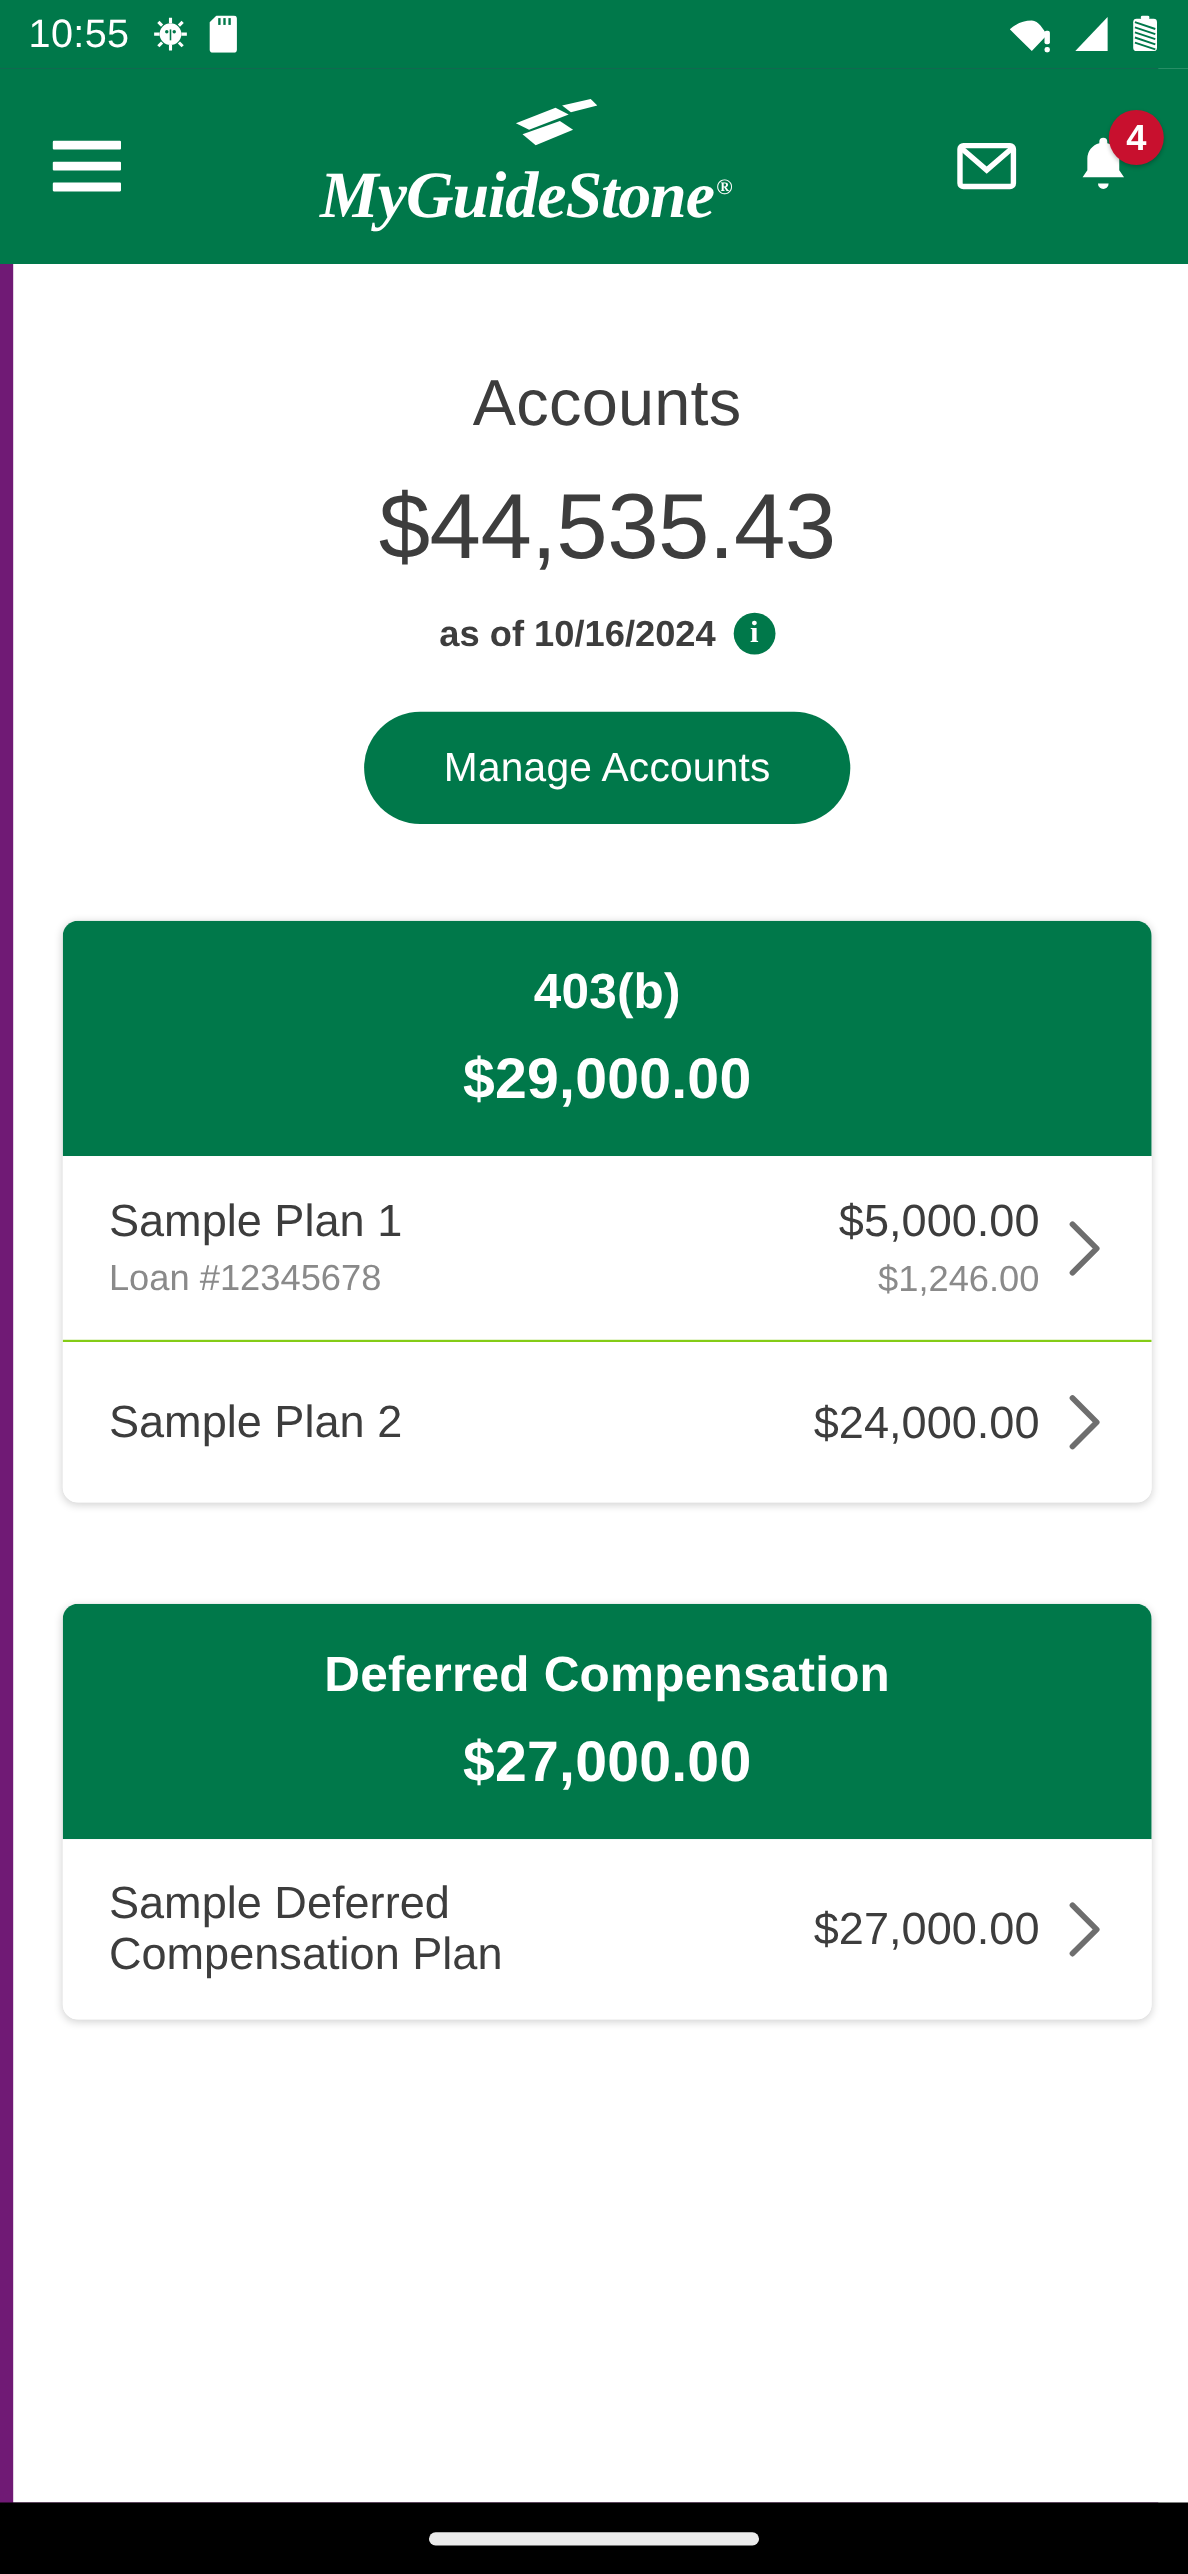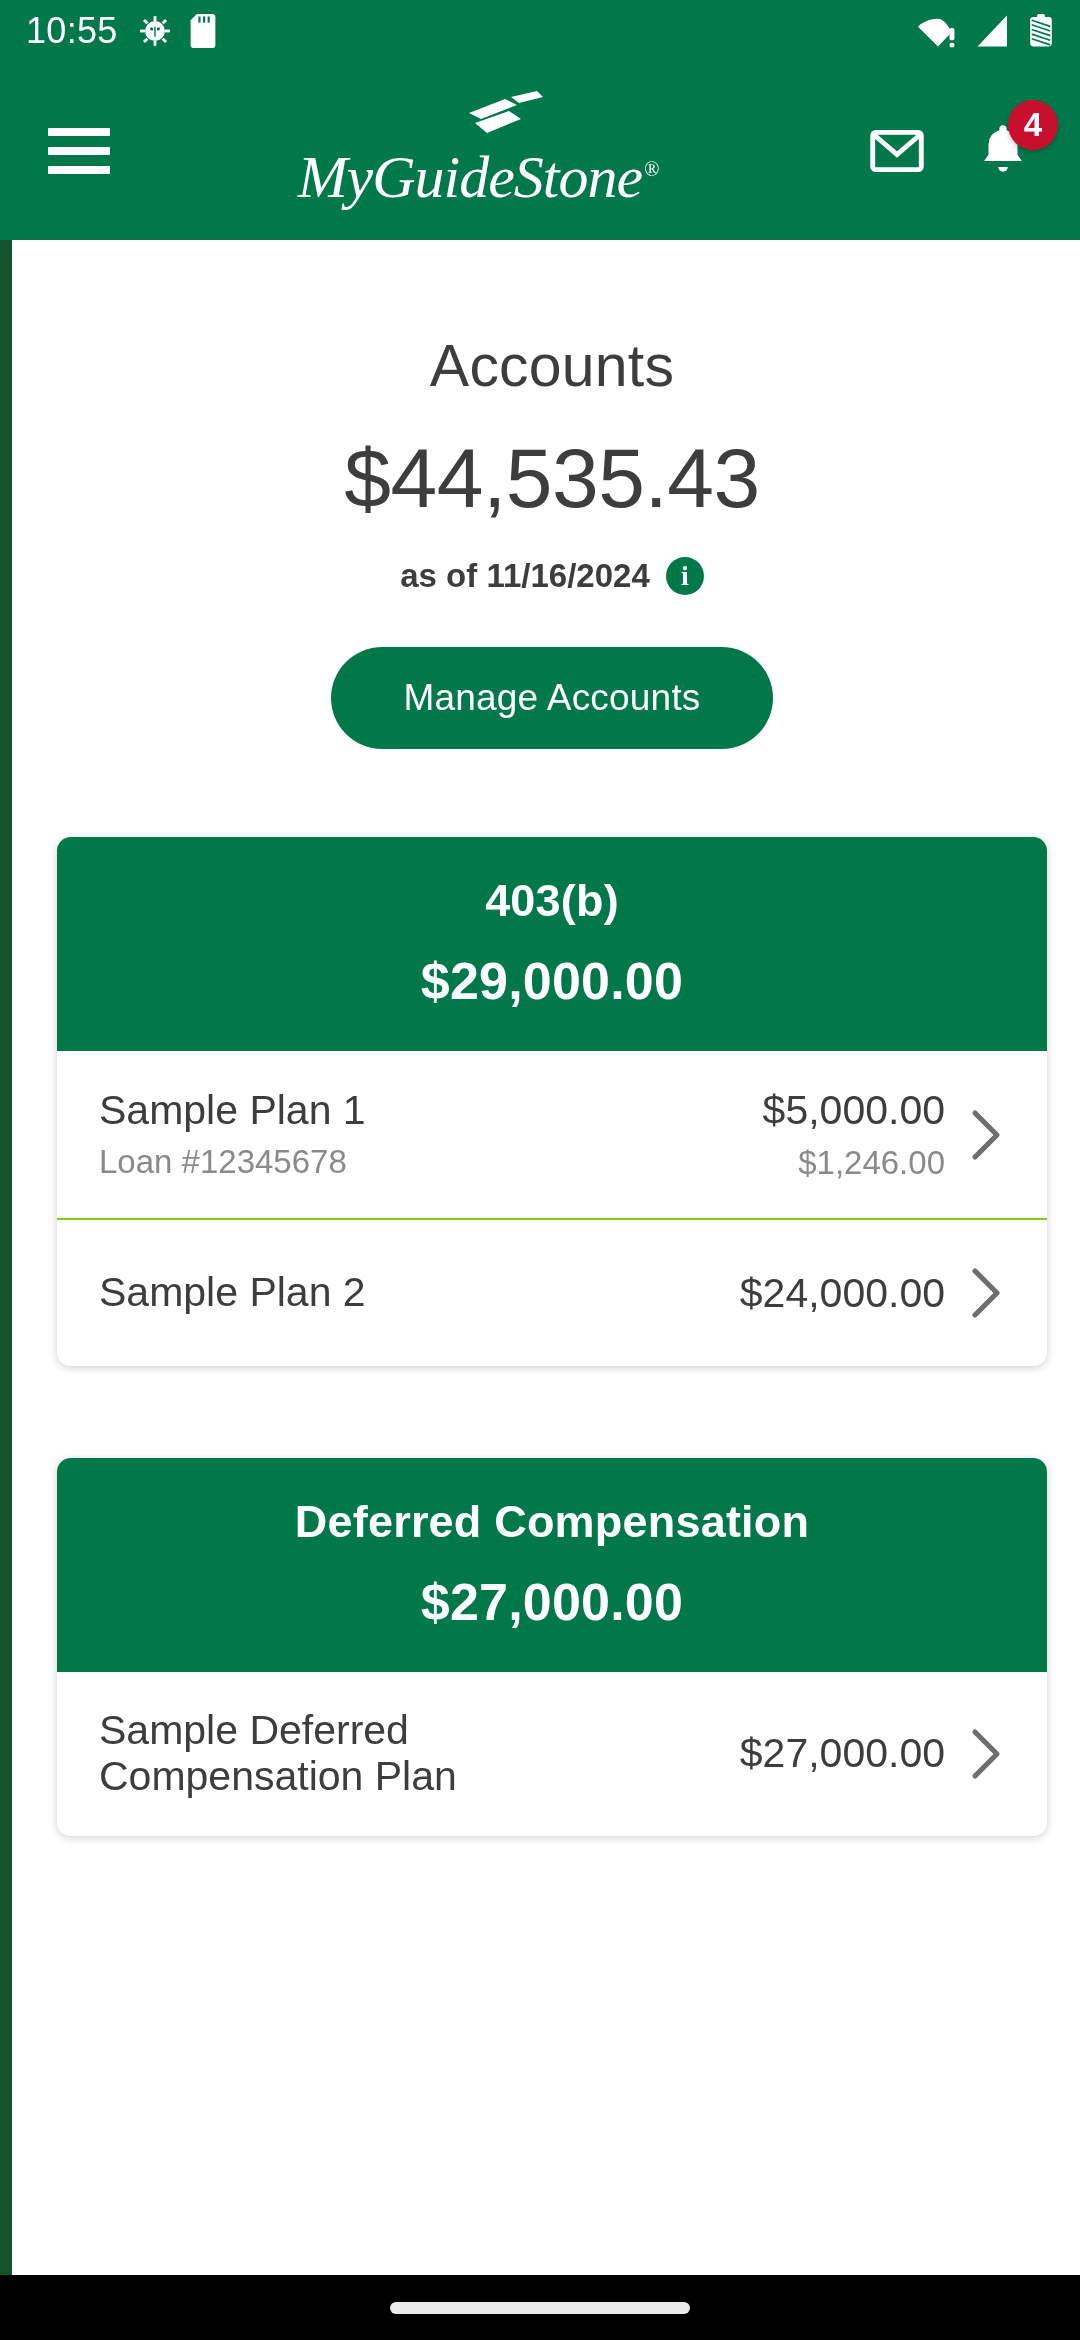--- a/index.html
+++ b/index.html
@@ -2,21 +2,21 @@
 <html><head>
 <meta charset="utf-8">
 <style>
   * { margin:0; padding:0; box-sizing:border-box; }
   html, body {
     width:1080px; height:2340px;
     background:#ffffff;
     font-family:"Liberation Sans", sans-serif;
     overflow:hidden;
   }
-  .screen { position:relative; width:1053px; height:2340px; background:#14532d; }
+  .screen { position:relative; width:1053px; height:2340px; background:#701a75; }
 
   
   .statusbar{
     position:absolute; top:0; left:0; width:1080px; height:62px;
     background:#00784A; color:#ffffff;
     display:flex; align-items:center; padding:0 26px;
   }
   .sb-time{ font-size:36px; letter-spacing:.3px; font-weight:400; }
   .sb-left-icons{ display:flex; align-items:center; gap:18px; margin-left:20px; }
   .sb-spacer{ flex:1; }
@@ -31,21 +31,21 @@
   }
   .hamburger{ width:62px; height:46px; display:flex; flex-direction:column; justify-content:space-between; cursor:pointer; }
   .hamburger span{ display:block; height:8px; background:#ffffff; border-radius:1px; }
   .brand{
     flex:1; display:flex; flex-direction:column; align-items:center; justify-content:center;
     position:relative; margin-left:-10px;
   }
   .brand-mark{ margin-bottom:-6px; }
   .brand-text{
     font-family:"Liberation Serif", serif;
-    font-size:60px; color:#ffffff; font-weight:400; font-style:italic;
+    font-size:60px; color:#ffffff; font-weight:700; font-style:italic;
     letter-spacing:-1px; white-space:nowrap; position:relative;
   }
   .brand-text .reg{
     font-size:20px; font-style:normal; vertical-align:super; margin-left:2px;
   }
   .appbar-actions{ display:flex; align-items:center; gap:46px; margin-left:10px; }
   .bell-wrap{ position:relative; }
   .badge{
     position:absolute; top:-18px; right:-26px;
     min-width:50px; height:50px; padding:0 8px;
@@ -227,21 +227,21 @@
       </span>
     </div>
   </div>
 
   <div class="content">
 
     <div class="page-title">Accounts</div>
     <div class="total">$44,535.43</div>
 
     <div class="asof">
-      <span>as of 11/16/2024</span>
+      <span>as of 10/16/2024</span>
       <span class="info-dot">i</span>
     </div>
 
     <div class="manage-wrap">
       <button class="manage-btn">Manage Accounts</button>
     </div>
 
     <div class="cards-wrap">
 
       <div class="card">

